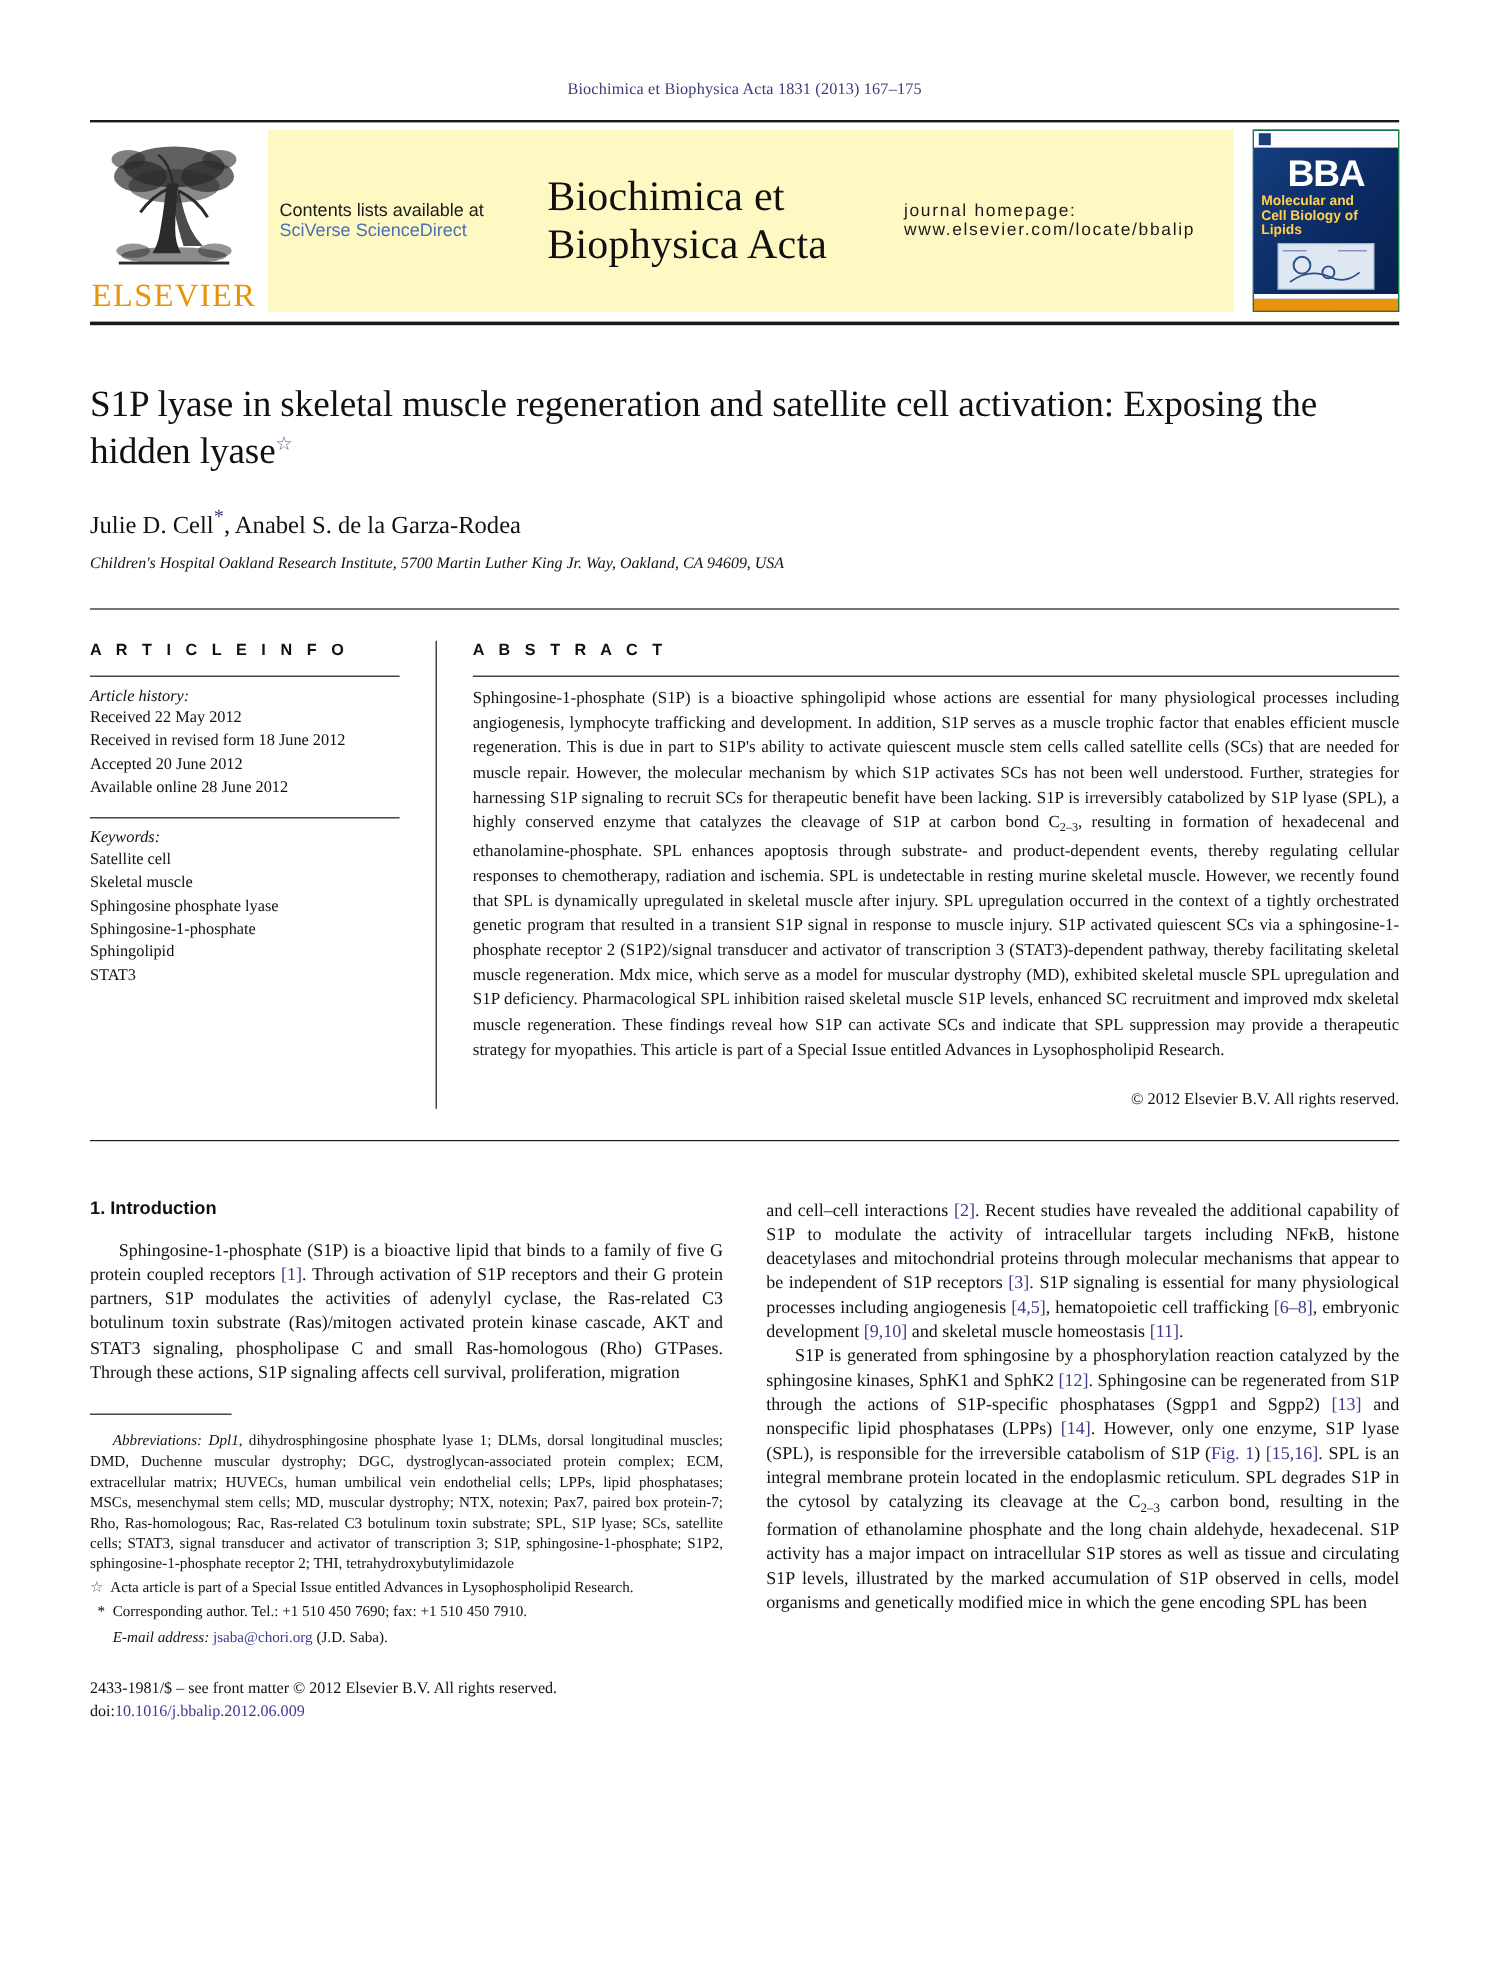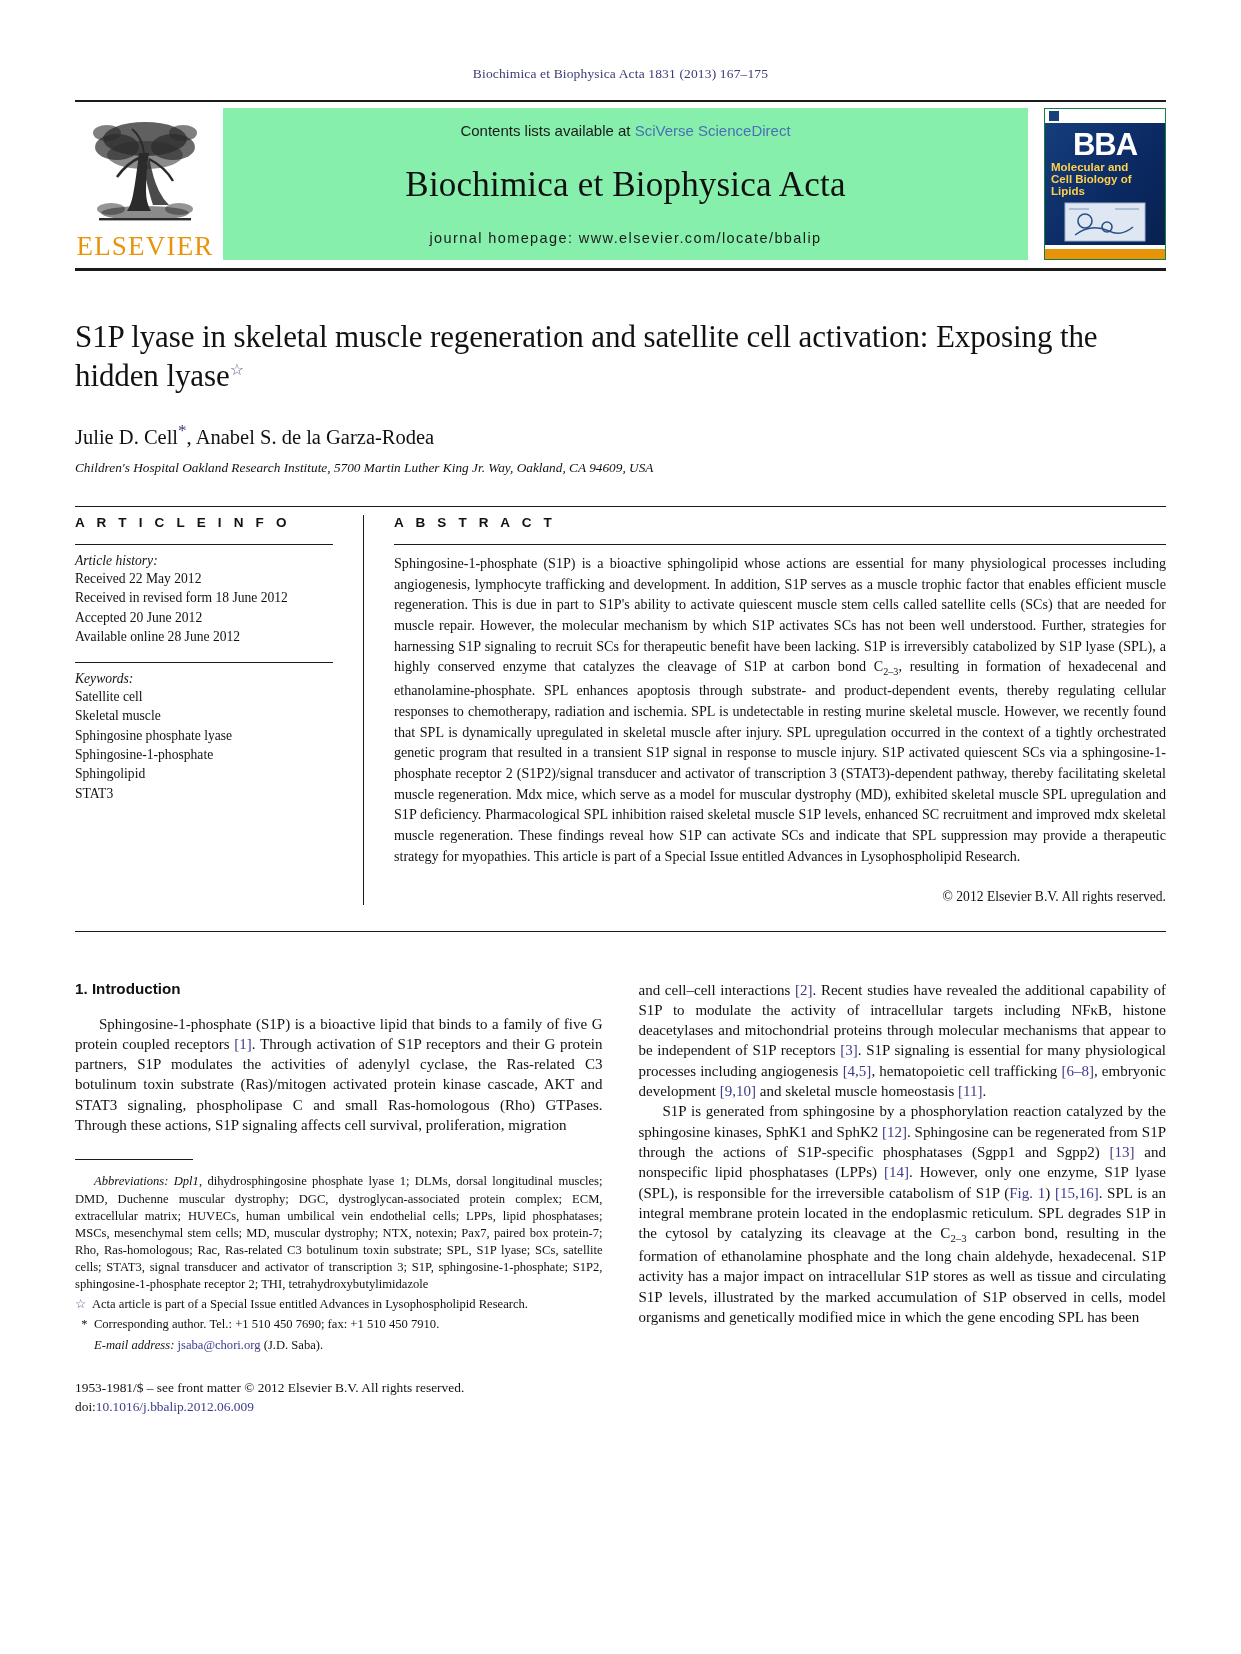--- a/index.html
+++ b/index.html
@@ -60,28 +60,27 @@
     font-family: "Liberation Serif", serif;
     font-size: 27px;
     letter-spacing: 1.2px;
     color: #E8940A;
     font-weight: 400;
     line-height: 1;
     margin-top: 2px;
   }
   .center-box {
     flex: 1 1 auto;
-    background: #86efac;
+    background: #fef9c3;
     display: flex;
-    flex-direction: column;
+    flex-direction: row;
     justify-content: space-between;
     align-items: center;
     padding: 14px 10px 14px 10px;
     box-sizing: border-box;
-    text-align: right;
   }
   .contents-line {
     font-size: 15px;
     color: #1a1a1a;
     font-family: "Liberation Sans", sans-serif;
   }
   .contents-line .sd {
     color: #4a6fb5;
   }
   .journal-name {
@@ -143,21 +142,21 @@
     margin-top: 11px;
     color: #111;
   }
 
   
   .panel {
     margin: 30px 75px 16px 75px;
     border-top: 1.6px solid #1a1a1a;
     border-bottom: 1.6px solid #1a1a1a;
     display: flex;
-    padding: 8px 0 26px 0;
+    padding: 26px 0 26px 0;
   }
   .col-info {
     flex: 0 0 288px;
     padding-right: 30px;
     box-sizing: border-box;
   }
   .col-divider {
     flex: 0 0 1px;
     background: #1a1a1a;
     margin-right: 30px;
@@ -380,21 +379,21 @@
       <h2 class="sec-title">1. Introduction</h2>
       <p class="ptext"><span>Sphingosine-1-phosphate (S1P) is a bioactive lipid that binds to a family of five G protein coupled receptors </span><span class="ref">[1]</span><span>. Through activation of S1P receptors and their G protein partners, S1P modulates the activities of adenylyl cyclase, the Ras-related C3 botulinum toxin substrate (Ras)/mitogen activated protein kinase cascade, AKT and STAT3 signaling, phospholipase C and small Ras-homologous (Rho) GTPases. Through these actions, S1P signaling affects cell survival, proliferation, migration</span></p>
 
       <div class="footnotes">
         <p class="fn indent"><i>Abbreviations: </i><i>Dpl1</i><span>, dihydrosphingosine phosphate lyase 1; DLMs, dorsal longitudinal muscles; DMD, Duchenne muscular dystrophy; DGC, dystroglycan-associated protein complex; ECM, extracellular matrix; HUVECs, human umbilical vein endothelial cells; LPPs, lipid phosphatases; MSCs, mesenchymal stem cells; MD, muscular dystrophy; NTX, notexin; Pax7, paired box protein-7; Rho, Ras-homologous; Rac, Ras-related C3 botulinum toxin substrate; SPL, S1P lyase; SCs, satellite cells; STAT3, signal transducer and activator of transcription 3; S1P, sphingosine-1-phosphate; S1P2, sphingosine-1-phosphate receptor 2; THI, tetrahydroxybutylimidazole</span></p>
         <p class="fn"><span class="mark">☆</span>&nbsp; <span>Acta article is part of a Special Issue entitled Advances in Lysophospholipid Research.</span></p>
         <p class="fn">&nbsp;&nbsp;<span>*</span>&nbsp; <span>Corresponding author. Tel.: +1 510 450 7690; fax: +1 510 450 7910.</span></p>
         <p class="fn indent"><i>E-mail address:</i> <span class="fn-link">jsaba@chori.org</span><span> (J.D. Saba).</span></p>
 
         <div class="imprint">
-          <div>1953-1981/$ – see front matter © 2012 Elsevier B.V. All rights reserved.</div>
+          <div>2433-1981/$ – see front matter © 2012 Elsevier B.V. All rights reserved.</div>
           <div><span>doi:</span><span class="doi-link">10.1016/j.bbalip.2012.06.009</span></div>
         </div>
       </div>
     </div>
 
     <div class="bcol">
       <p class="ptext noindent"><span>and cell–cell interactions </span><span class="ref">[2]</span><span>. Recent studies have revealed the additional capability of S1P to modulate the activity of intracellular targets including NFκB, histone deacetylases and mitochondrial proteins through molecular mechanisms that appear to be independent of S1P receptors </span><span class="ref">[3]</span><span>. S1P signaling is essential for many physiological processes including angiogenesis </span><span class="ref">[4,5]</span><span>, hematopoietic cell trafficking </span><span class="ref">[6–8]</span><span>, embryonic development </span><span class="ref">[9,10]</span><span> and skeletal muscle homeostasis </span><span class="ref">[11]</span><span>.</span></p>
 
       <p class="ptext"><span>S1P is generated from sphingosine by a phosphorylation reaction catalyzed by the sphingosine kinases, SphK1 and SphK2 </span><span class="ref">[12]</span><span>. Sphingosine can be regenerated from S1P through the actions of S1P-specific phosphatases (Sgpp1 and Sgpp2) </span><span class="ref">[13]</span><span> and nonspecific lipid phosphatases (LPPs) </span><span class="ref">[14]</span><span>. However, only one enzyme, S1P lyase (SPL), is responsible for the irreversible catabolism of S1P (</span><span class="ref">Fig. 1</span><span>) </span><span class="ref">[15,16]</span><span>. SPL is an integral membrane protein located in the endoplasmic reticulum. SPL degrades S1P in the cytosol by catalyzing its cleavage at the C</span><sub>2–3</sub><span> carbon bond, resulting in the formation of ethanolamine phosphate and the long chain aldehyde, hexadecenal. S1P activity has a major impact on intracellular S1P stores as well as tissue and circulating S1P levels, illustrated by the marked accumulation of S1P observed in cells, model organisms and genetically modified mice in which the gene encoding SPL has been</span></p>
     </div>

